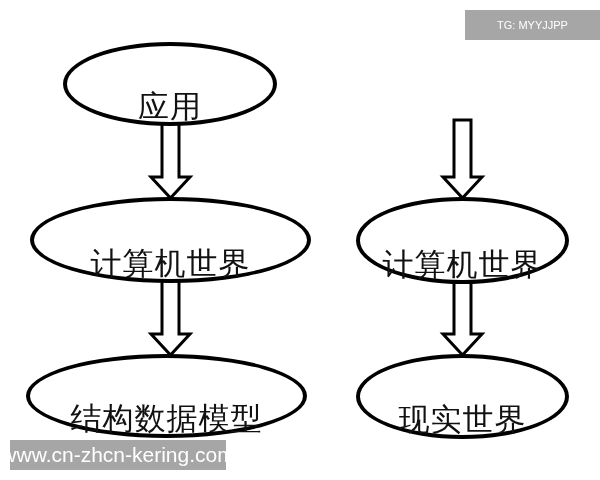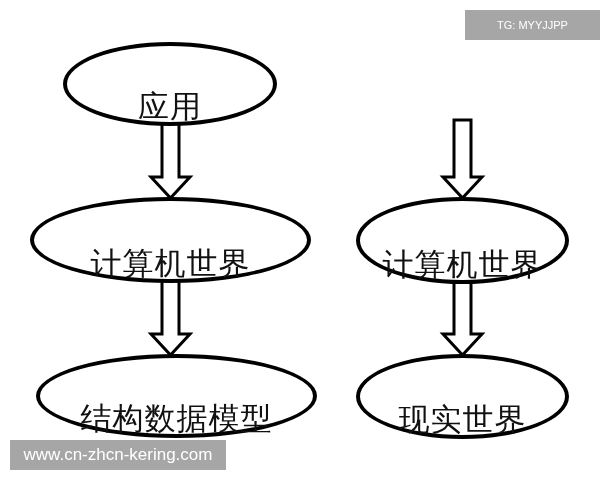--- a/index.html
+++ b/index.html
@@ -54,21 +54,21 @@
       white-space: nowrap;
     }
     .wm-top {
       left: 465px; top: 10px;
       width: 135px; height: 30px;
       font-size: 11px;
     }
     .wm-bottom {
       left: 10px; top: 440px;
       width: 216px; height: 30px;
-      font-size: 17px;
+      font-size: 21px;
     }
   </style>
 </head>
 <body>
 
 <div class="canvas">
 
   <svg class="arrows" viewBox="0 0 600 480" width="600" height="480">
 
     <g>
@@ -89,21 +89,21 @@
   </svg>
 
   <div class="node" style="left:63px; top:42px; width:214px; height:84px;">
     <span class="node-label">应用</span>
   </div>
 
   <div class="node" style="left:30px; top:197px; width:281px; height:86px;">
     <span class="node-label">计算机世界</span>
   </div>
 
-  <div class="node" style="left:36px; top:354px; width:281px; height:84px;">
+  <div class="node" style="left:26px; top:354px; width:281px; height:84px;">
     <span class="node-label">结构数据模型</span>
   </div>
 
 
   <div class="node" style="left:356px; top:197px; width:213px; height:87px;">
     <span class="node-label">计算机世界</span>
   </div>
 
   <div class="node" style="left:356px; top:354px; width:213px; height:85px;">
     <span class="node-label">现实世界</span>

